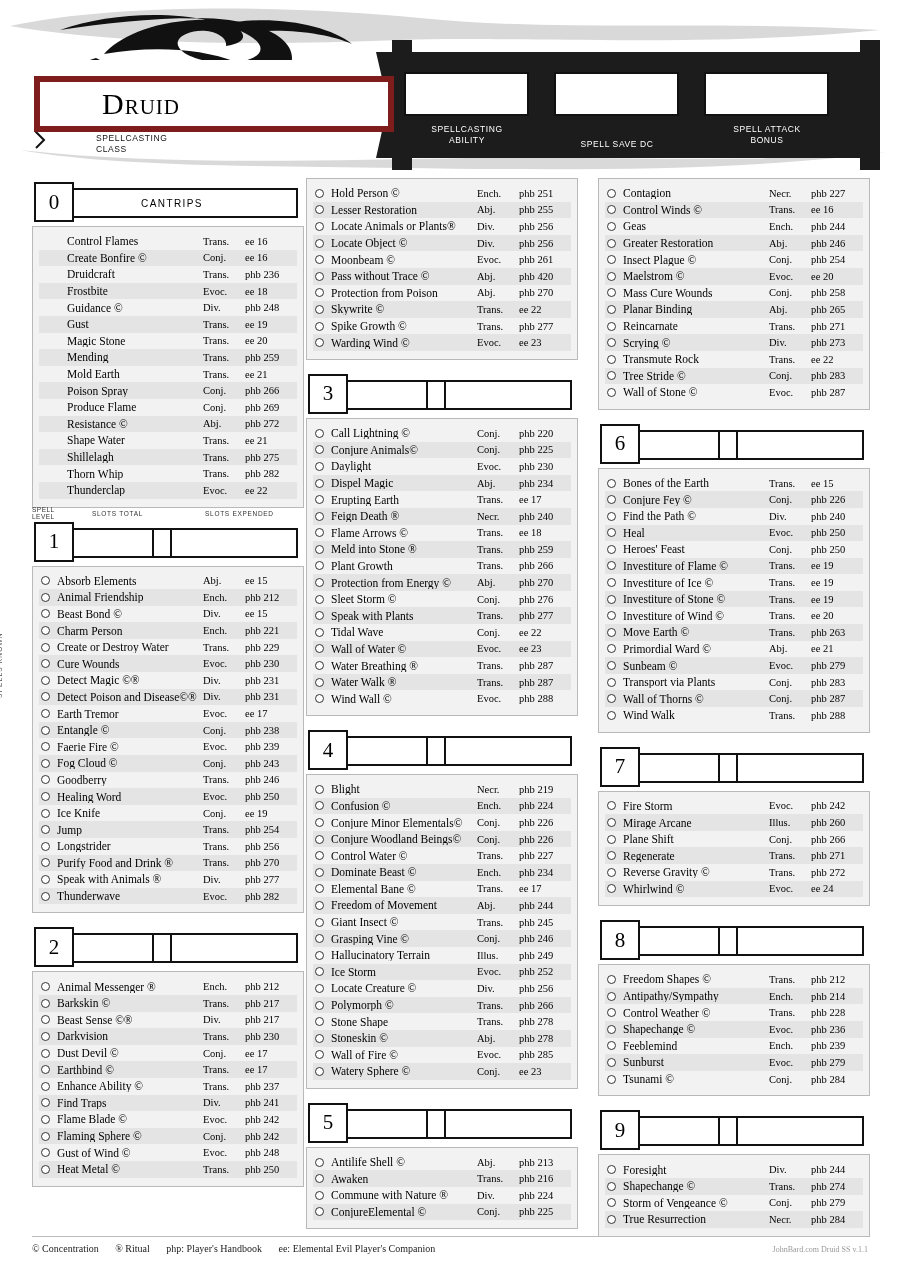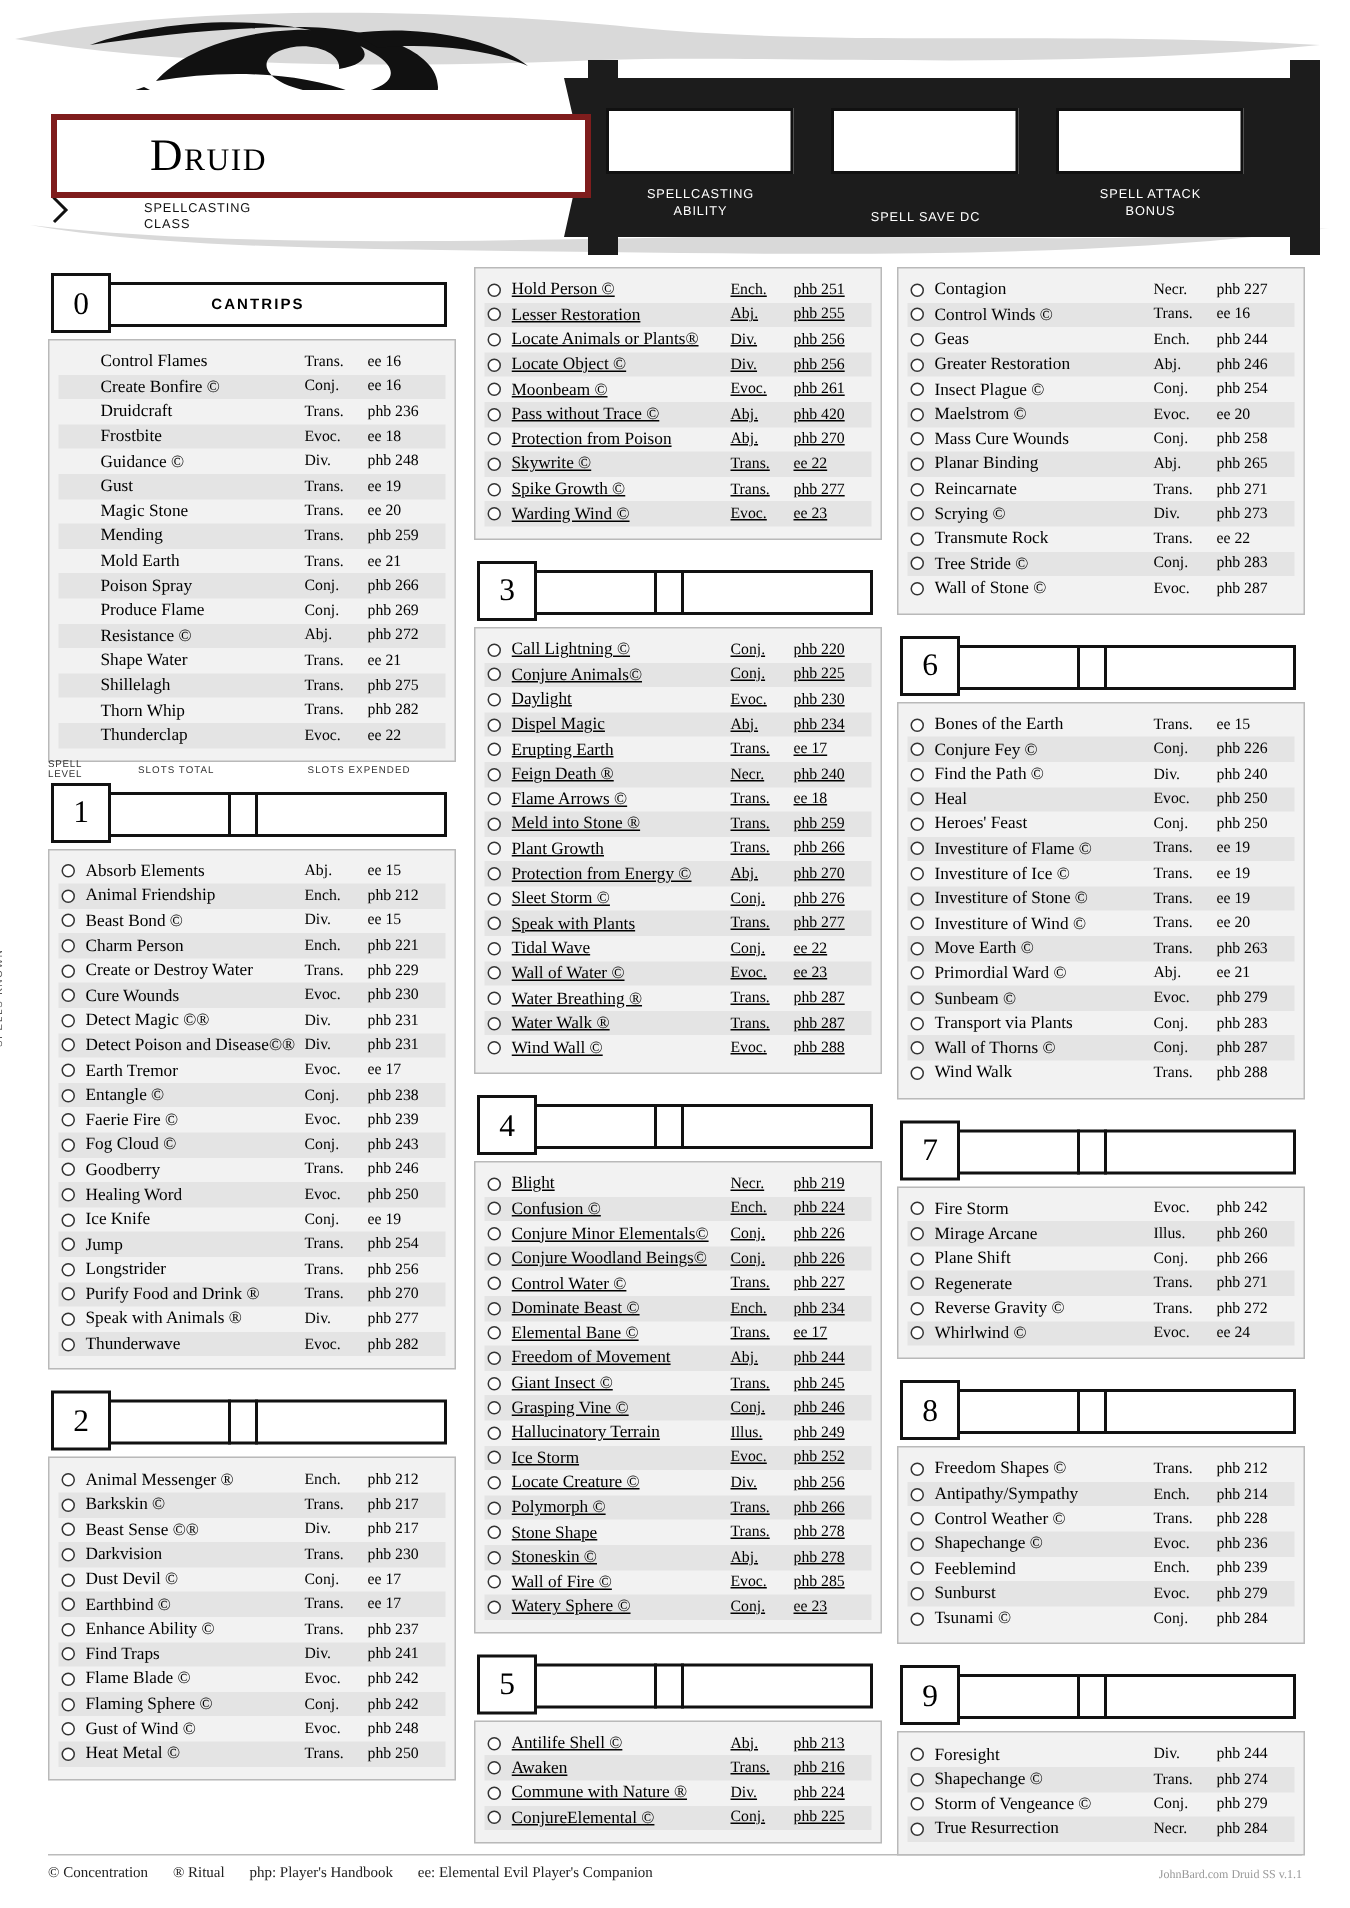--- a/index.html
+++ b/index.html
@@ -19,21 +19,21 @@
     width: 900px;
   }
   .header-bg {
     position:absolute; left:0; top:0; width:900px; height:172px;
   }
   .title-banner {
     position: absolute;
     left: 34px; top: 76px;
     width: 360px; height: 56px;
     background: #fff;
-    border: 4px solid #7f1d1d;
+    border: 6px solid #7f1d1d;
     display:flex; align-items:center;
   }
   .title-banner .title {
     font-family: "Liberation Serif", serif;
     font-size: 30px;
     letter-spacing: 1px;
     padding-left: 62px;
     font-variant: small-caps;
     font-weight: normal;
   }
@@ -72,21 +72,21 @@
   .columns {
     position:absolute;
     top: 178px; left: 0;
     width: 900px;
   }
   .col {
     position:absolute;
     width: 272px;
   }
   .col1 { left: 32px; }
-  .col2 { left: 316px; text-decoration: underline; }
+  .col2 { left: 306px; }
   .col3 { left: 598px; }
 
   .panel {
     background: #f2f2f2;
     border: 1px solid #b9b9b9;
     padding: 6px 6px 8px 6px;
     margin-bottom: 10px;
   }
 
   
@@ -118,21 +118,21 @@
     top: 10px; height: 30px; width: 2px; background:#111;
     z-index:2;
   }
   .cantrip-text {
     position:absolute;
     left: 14px; top: 10px; width: 252px; height: 30px;
     display:flex; align-items:center; justify-content:center;
     font-family:"Liberation Sans", sans-serif;
     font-size: 10px;
     letter-spacing: 1.4px;
-    font-weight:bold;
+    font-weight:normal;
     z-index:3;
   }
   .slots-labels {
     position:absolute;
     top: -8px; left: 60px;
     font-family:"Liberation Sans", sans-serif;
     font-size: 6.5px;
     letter-spacing:.7px;
     color:#333;
     width: 210px;

